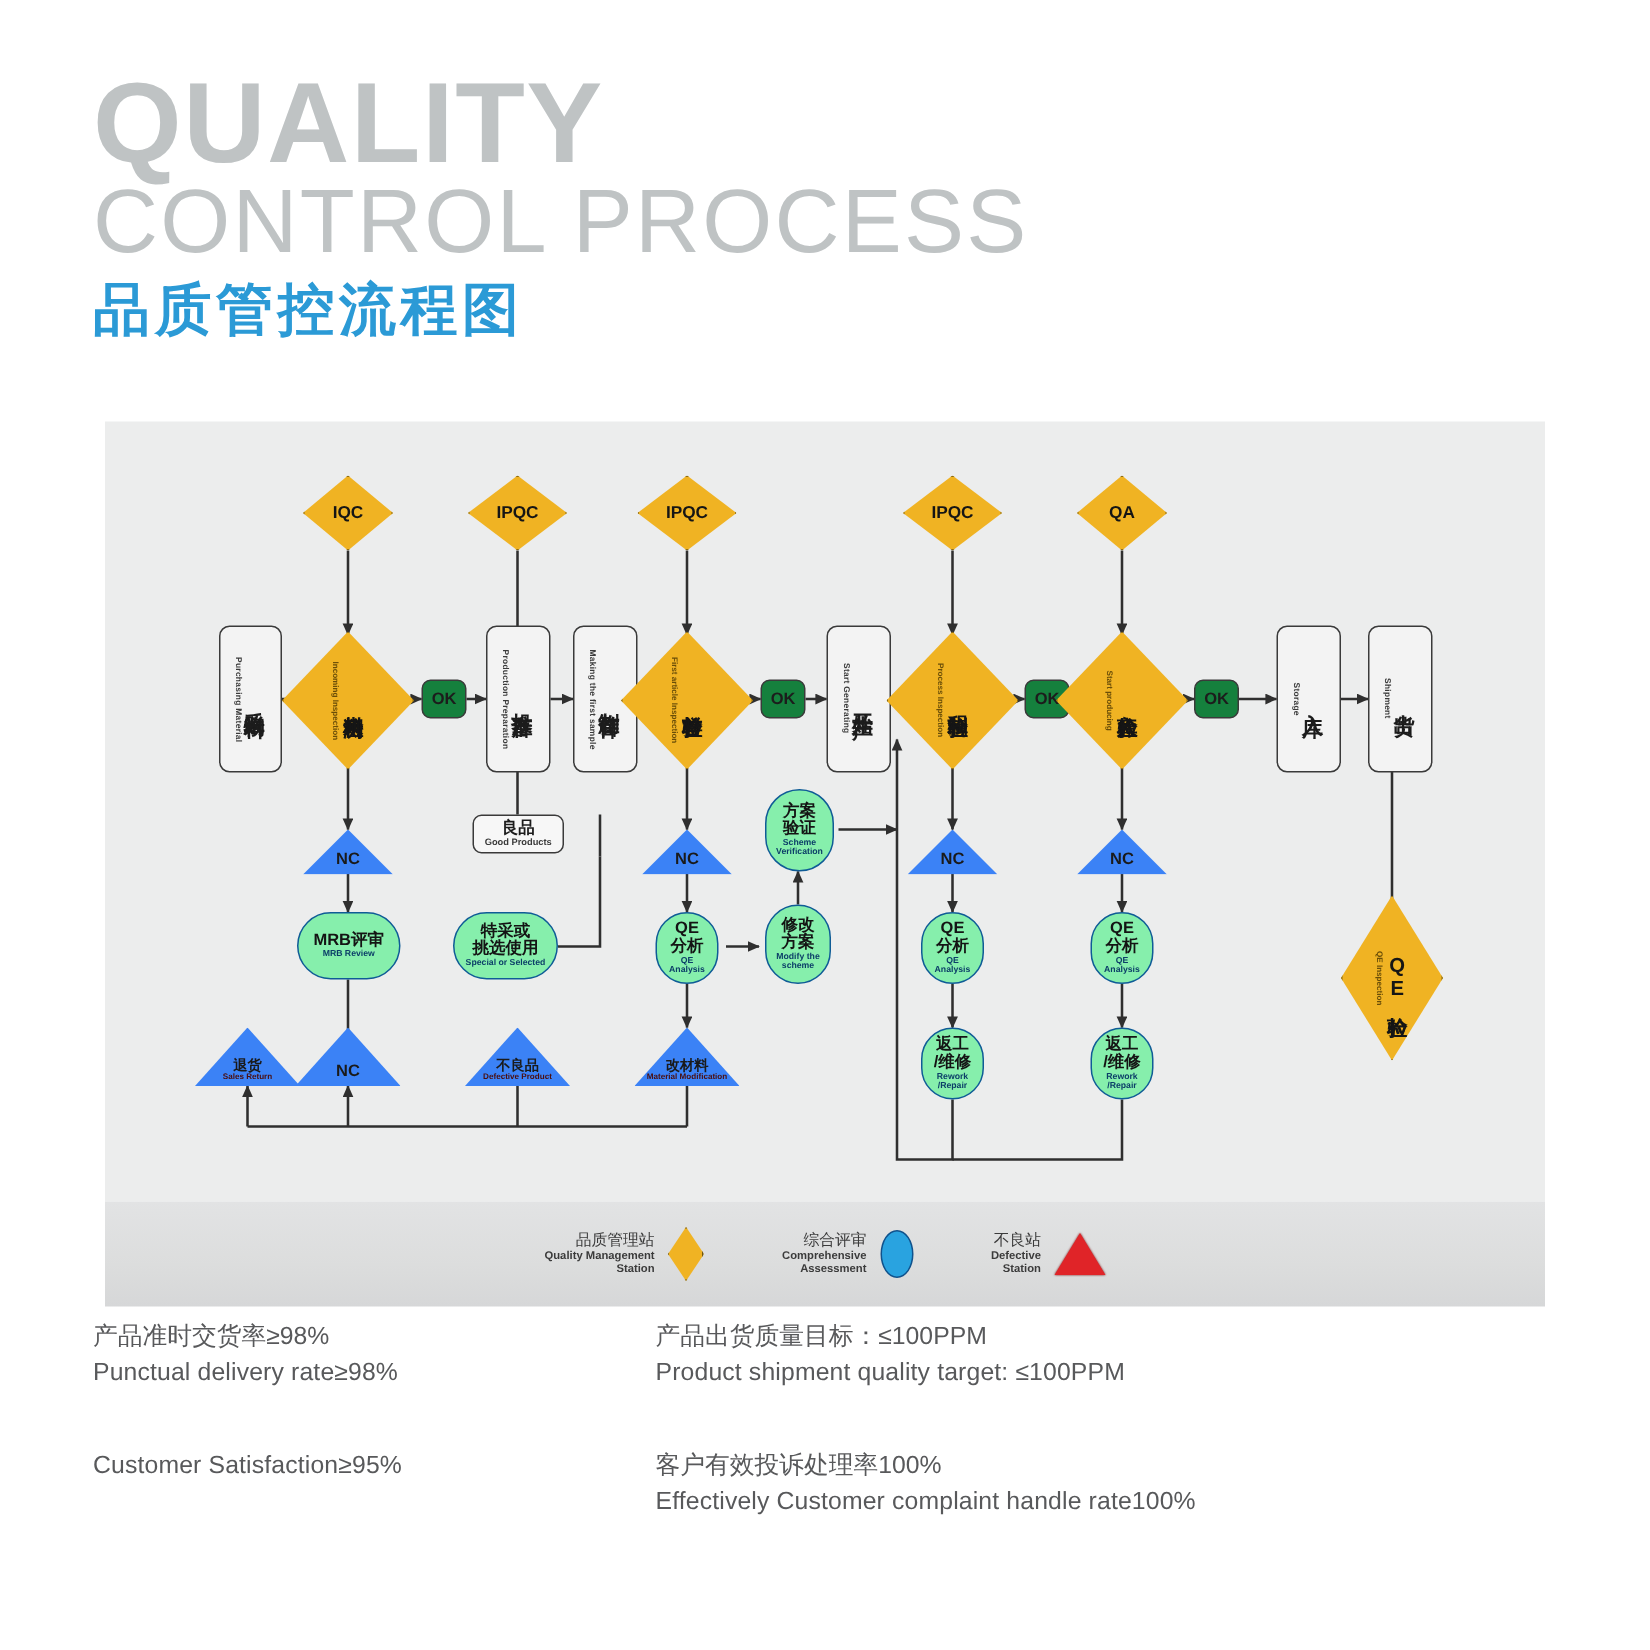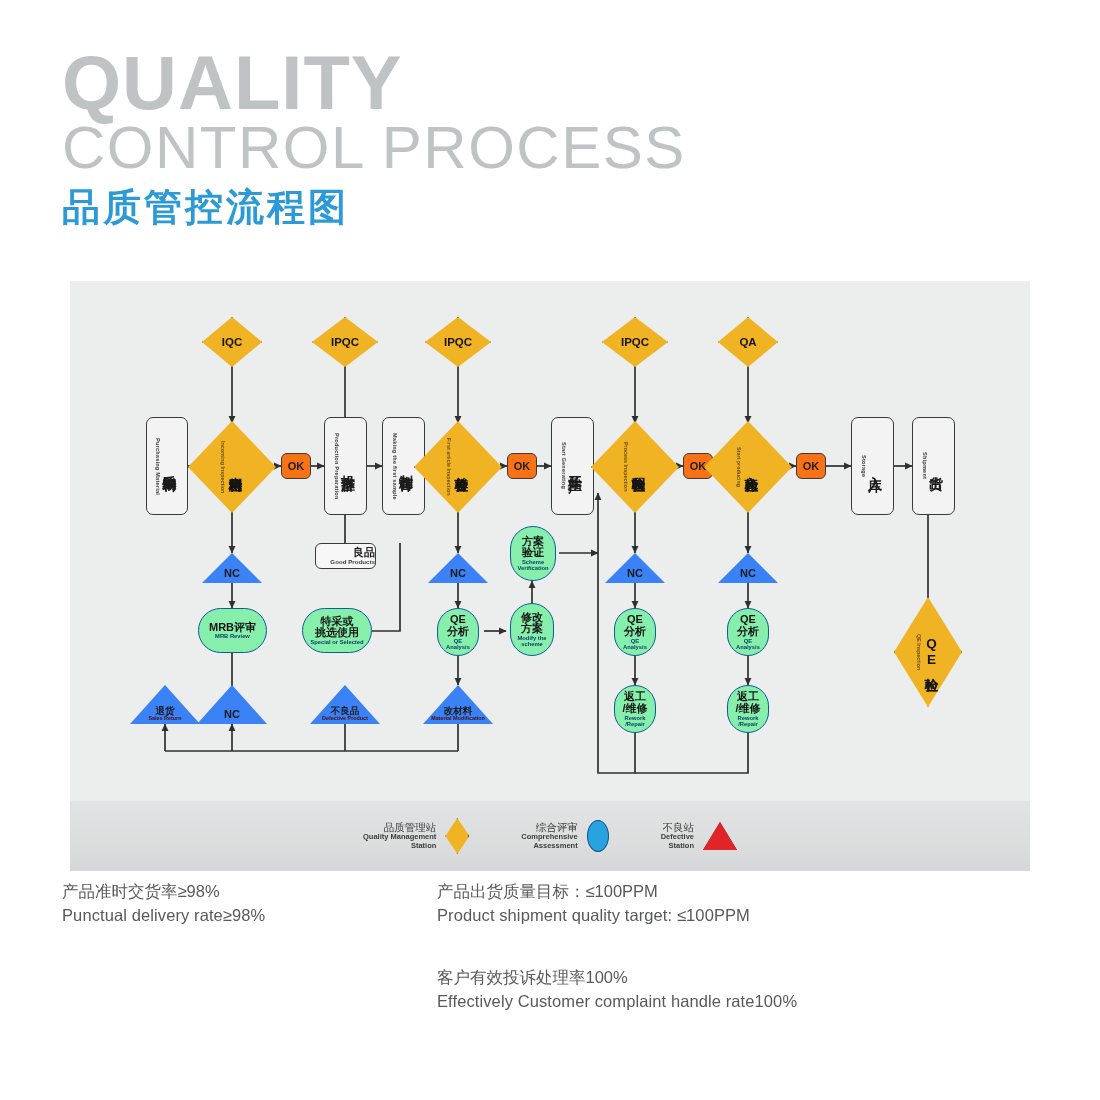--- a/index.html
+++ b/index.html
@@ -71,21 +71,21 @@
     border:1.4px solid #3a3a3a;border-radius:7px;background:#f3f3f3;
     display:flex;align-items:center;justify-content:center;
   }
   .v-cn{font-size:14px;font-weight:bold;color:#1c1c1c;letter-spacing:1px;
         writing-mode:vertical-rl;text-orientation:upright;}
   .v-en{font-size:5.6px;font-weight:bold;color:#3a3a3a;letter-spacing:0.2px;
         writing-mode:vertical-rl;text-orientation:mixed;white-space:nowrap;}
 
   
   .okbox{
-    border:1.4px solid #3a3a3a;border-radius:6px;background:#f97316;
+    border:1.4px solid #3a3a3a;border-radius:6px;background:#15803d;
     display:flex;align-items:center;justify-content:center;
     font-size:11px;font-weight:bold;color:#1c1c1c;
   }
 
   
   .hbox{
     border:1.4px solid #3a3a3a;border-radius:6px;background:#f7f7f7;
     display:flex;flex-direction:column;align-items:center;justify-content:center;
     line-height:1.05;
   }
@@ -312,21 +312,21 @@
   <div class="node tri" style="left:358px;top:272px;width:60px;height:30px;">
     <span class="tri-nc">NC</span>
   </div>
   <div class="node tri" style="left:535px;top:272px;width:60px;height:30px;">
     <span class="tri-nc">NC</span>
   </div>
   <div class="node tri" style="left:648px;top:272px;width:60px;height:30px;">
     <span class="tri-nc">NC</span>
   </div>
 
-  <div class="node hbox" style="left:245px;top:262px;width:61px;height:26px;align-items:flex-end;">
+  <div class="node hbox" style="left:245px;top:262px;width:61px;height:26px;">
     <span class="h-cn">良品</span>
     <span class="h-en">Good Products</span>
   </div>
 
   <div class="node cap" style="left:128px;top:327px;width:69px;height:45px;">
     <span class="cap-cn">MRB评审</span>
     <span class="cap-en">MRB Review</span>
   </div>
 
   <div class="node cap" style="left:232px;top:327px;width:70px;height:45px;">
@@ -451,18 +451,19 @@
 <div id="footer">
   <div>
     <div class="foot-cn">产品准时交货率≥98%</div>
     <div class="foot-en">Punctual delivery rate≥98%</div>
   </div>
   <div>
     <div class="foot-cn">产品出货质量目标：≤100PPM</div>
     <div class="foot-en">Product shipment quality target: ≤100PPM</div>
   </div>
   <div>
+    <div class="foot-en">Customer Satisfaction≥95%</div>
   </div>
   <div>
     <div class="foot-cn">客户有效投诉处理率100%</div>
     <div class="foot-en">Effectively Customer complaint handle rate100%</div>
   </div>
 </div>
 
 </body></html>

